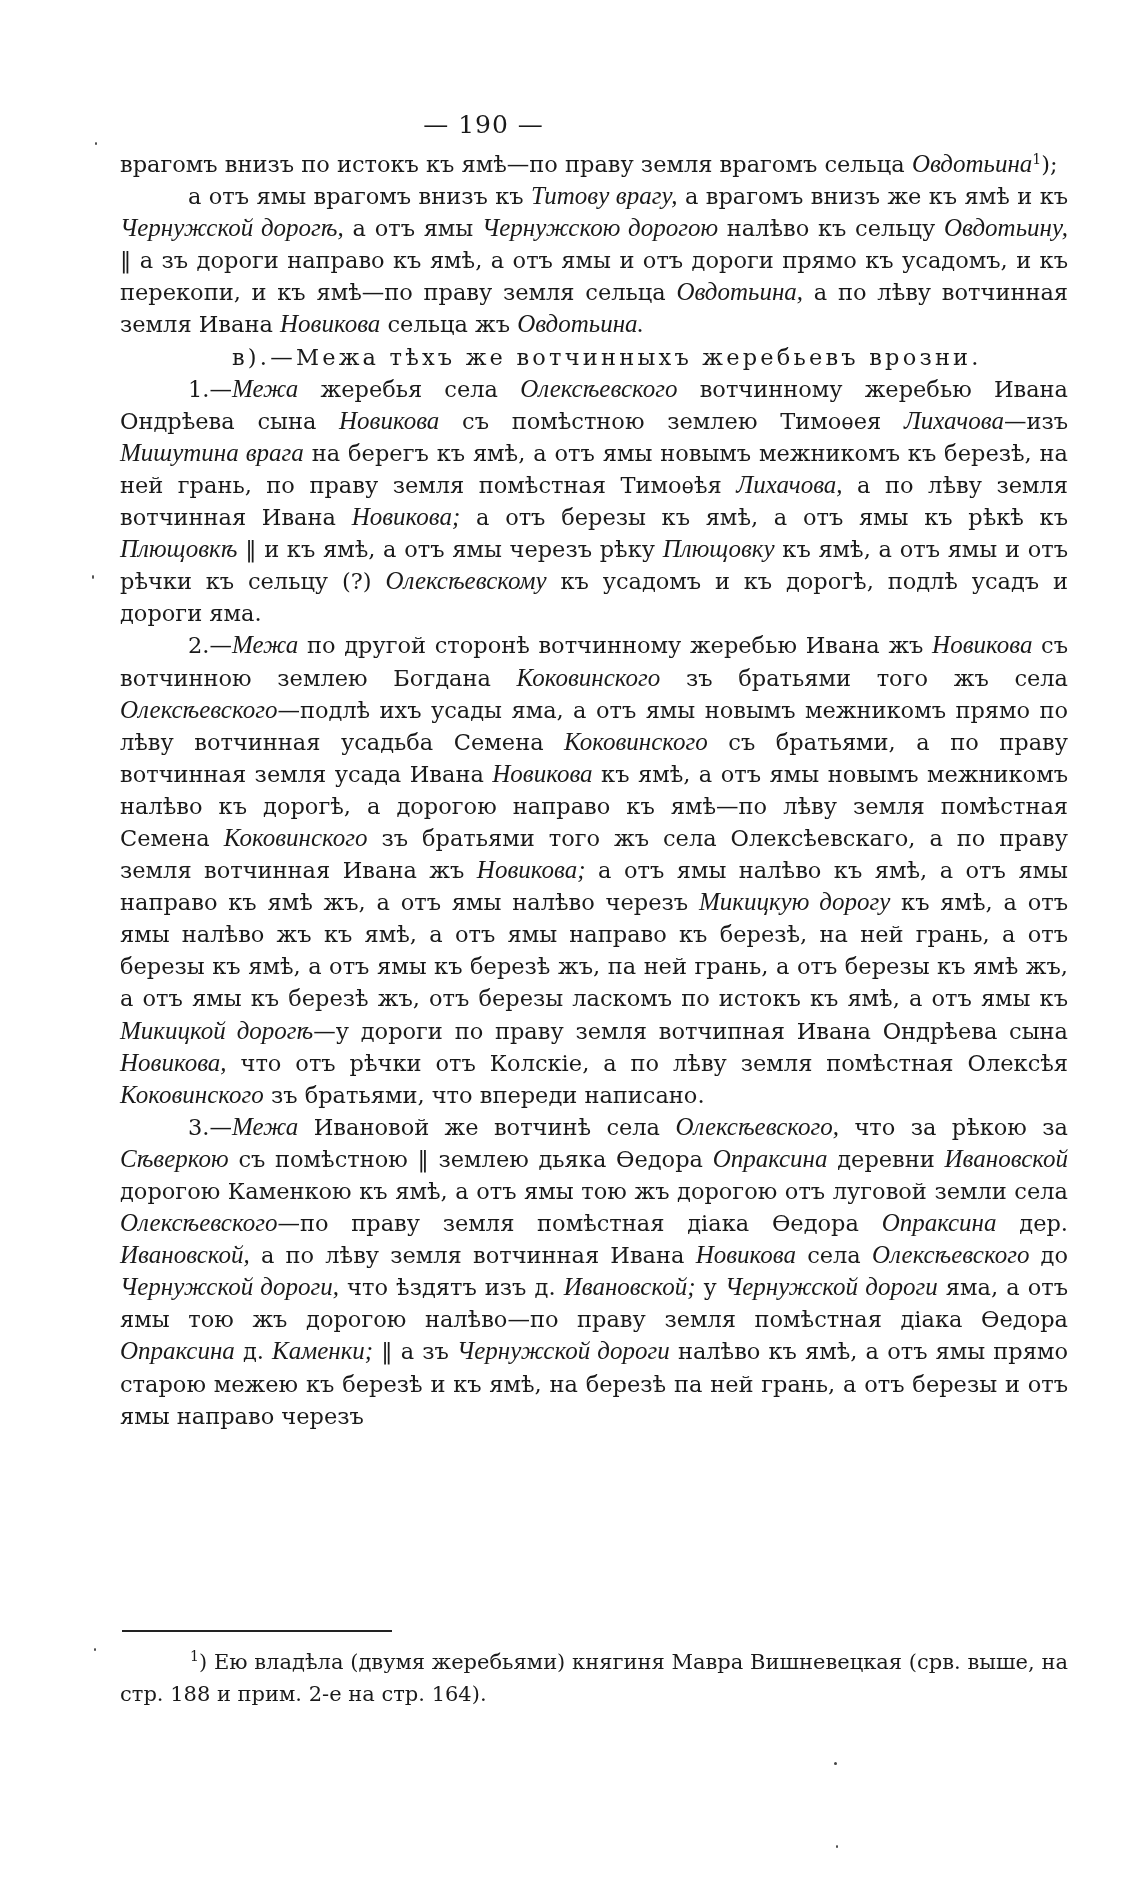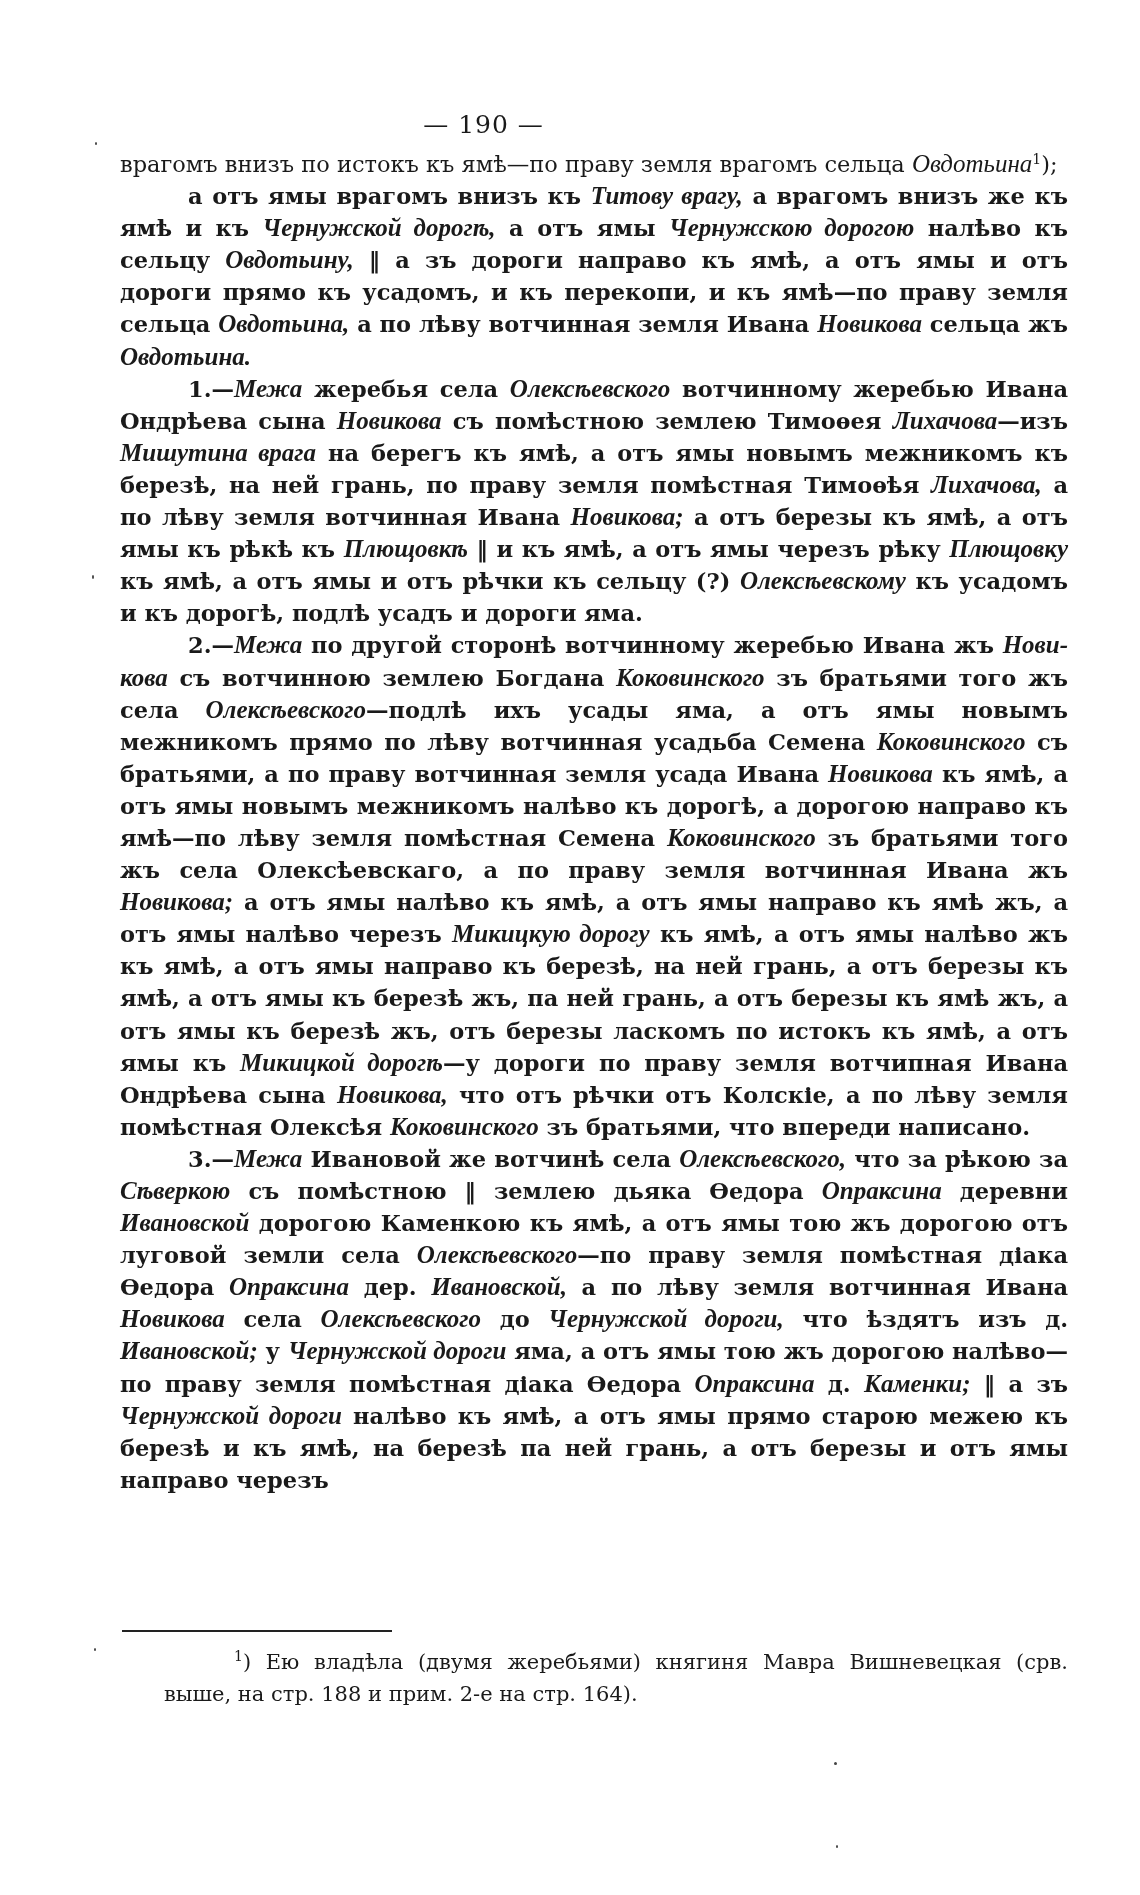--- a/index.html
+++ b/index.html
@@ -3,38 +3,39 @@
 <meta charset="utf-8">
 <style>
   html, body { margin: 0; padding: 0; background: #ffffff; }
   body { width: 1140px; height: 1895px; position: relative; overflow: hidden;
          font-family: "DejaVu Serif", "Liberation Serif", serif; color: #1a1a1a; }
   .page-number { position: absolute; top: 110px; left: 0; width: 967px; text-align: center;
          font-size: 25px; letter-spacing: 1px; }
   .body-text { position: absolute; top: 148px; left: 120px; width: 948px;
          font-size: 22.5px; line-height: 32.1px; text-align: justify; }
   .para { margin: 0; text-indent: 0; }
-  .para.indent { text-indent: 68px; font-weight: bold; }
+  .para.indent { text-indent: 68px; }
   .para.heading { text-indent: 112px; letter-spacing: 3.2px; text-align: left; }
   .seg-italic { font-style: italic; font-family: "Liberation Serif", serif; font-size: 25px; }
   .fn-ref { font-size: 14px; vertical-align: super; line-height: 0; }
   .footnote-rule { position: absolute; top: 1630px; left: 122px; width: 270px; height: 2px; background: #222; }
   .footnote { position: absolute; top: 1646px; left: 120px; width: 948px;
          font-size: 21px; line-height: 32px; text-align: justify; }
-  .footnote .para { text-indent: 70px; margin-left: 44px; }
+  .footnote .para { text-indent: 70px; }
   .speck { position: absolute; background: #444; border-radius: 50%; }
 </style>
 </head>
 <body>
 
 <div class="page-number">— 190 —</div>
 
 <div class="body-text" id="body-text">
     <p class="para "><span>врагомъ внизъ по истокъ къ ямѣ—по праву земля врагомъ сельца </span><span class="seg-italic">Ов­дотьина</span><span class="fn-ref">1</span><span>);</span></p>
     <p class="para indent"><span>а отъ ямы врагомъ внизъ къ </span><span class="seg-italic">Титову врагу,</span><span> а врагомъ внизъ же къ ямѣ и къ </span><span class="seg-italic">Чернужской дорогѣ,</span><span> а отъ ямы </span><span class="seg-italic">Чернужскою дорогою</span><span> налѣво къ сельцу </span><span class="seg-italic">Овдотьину,</span><span> ‖ а зъ дороги направо къ ямѣ, а отъ ямы и отъ дороги прямо къ усадомъ, и къ перекопи, и къ ямѣ—по праву земля сельца </span><span class="seg-italic">Ов­дотьина,</span><span> а по лѣву вотчинная земля Ивана </span><span class="seg-italic">Новикова</span><span> сельца жъ </span><span class="seg-italic">Овдотьина.</span></p>
+    <p class="para heading"><span>в).—Межа тѣхъ же вотчинныхъ жеребьевъ врозни.</span></p>
     <p class="para indent"><span>1.—</span><span class="seg-italic">Межа</span><span> жеребья села </span><span class="seg-italic">Олексѣевского</span><span> вотчинному жеребью Ивана Ондрѣева сына </span><span class="seg-italic">Новикова</span><span> съ помѣстною землею Тимоѳея </span><span class="seg-italic">Лихачова</span><span>—изъ </span><span class="seg-italic">Мишутина врага</span><span> на берегъ къ ямѣ, а отъ ямы новымъ межникомъ къ березѣ, на ней грань, по праву земля помѣстная Тимоѳѣя </span><span class="seg-italic">Лихачова,</span><span> а по лѣву земля вотчинная Ивана </span><span class="seg-italic">Новикова;</span><span> а отъ березы къ ямѣ, а отъ ямы къ рѣкѣ къ </span><span class="seg-italic">Плющовкѣ</span><span> ‖ и къ ямѣ, а отъ ямы черезъ рѣку </span><span class="seg-italic">Плющовку</span><span> къ ямѣ, а отъ ямы и отъ рѣчки къ сельцу (?) </span><span class="seg-italic">Олексѣевскому</span><span> къ усадомъ и къ дорогѣ, подлѣ усадъ и дороги яма.</span></p>
     <p class="para indent"><span>2.—</span><span class="seg-italic">Межа</span><span> по другой сторонѣ вотчинному жеребью Ивана жъ </span><span class="seg-italic">Нови­кова</span><span> съ вотчинною землею Богдана </span><span class="seg-italic">Коковинского</span><span> зъ братьями того жъ села </span><span class="seg-italic">Олексѣевского</span><span>—подлѣ ихъ усады яма, а отъ ямы новымъ межникомъ прямо по лѣву вотчинная усадьба Семена </span><span class="seg-italic">Коковинского</span><span> съ братьями, а по праву вотчинная земля усада Ивана </span><span class="seg-italic">Новикова</span><span> къ ямѣ, а отъ ямы новымъ меж­никомъ налѣво къ дорогѣ, а дорогою направо къ ямѣ—по лѣву земля по­мѣстная Семена </span><span class="seg-italic">Коковинского</span><span> зъ братьями того жъ села Олексѣевскаго, а по праву земля вотчинная Ивана жъ </span><span class="seg-italic">Новикова;</span><span> а отъ ямы налѣво къ ямѣ, а отъ ямы направо къ ямѣ жъ, а отъ ямы налѣво черезъ </span><span class="seg-italic">Микицкую дорогу</span><span> къ ямѣ, а отъ ямы налѣво жъ къ ямѣ, а отъ ямы направо къ березѣ, на ней грань, а отъ березы къ ямѣ, а отъ ямы къ березѣ жъ, па ней грань, а отъ березы къ ямѣ жъ, а отъ ямы къ березѣ жъ, отъ березы ласкомъ по истокъ къ ямѣ, а отъ ямы къ </span><span class="seg-italic">Микицкой дорогѣ</span><span>—у дороги по праву земля вотчипная Ивана Ондрѣева сына </span><span class="seg-italic">Новикова,</span><span> что отъ рѣчки отъ Колскіе, а по лѣву земля помѣстная Олексѣя </span><span class="seg-italic">Коковинского</span><span> зъ братьями, что впереди написано.</span></p>
     <p class="para indent"><span>3.—</span><span class="seg-italic">Межа</span><span> Ивановой же вотчинѣ села </span><span class="seg-italic">Олексѣевского,</span><span> что за рѣкою за </span><span class="seg-italic">Сѣверкою</span><span> съ помѣстною ‖ землею дьяка Ѳедора </span><span class="seg-italic">Опраксина</span><span> деревни </span><span class="seg-italic">Ивановской</span><span> дорогою Каменкою къ ямѣ, а отъ ямы тою жъ дорогою отъ луговой земли села </span><span class="seg-italic">Олексѣевского</span><span>—по праву земля помѣстная діака Ѳедора </span><span class="seg-italic">Опраксина</span><span> дер. </span><span class="seg-italic">Ивановской,</span><span> а по лѣву земля вотчинная Ивана </span><span class="seg-italic">Новикова</span><span> села </span><span class="seg-italic">Олексѣевского</span><span> до </span><span class="seg-italic">Чернужской дороги,</span><span> что ѣздятъ изъ д. </span><span class="seg-italic">Ивановской;</span><span> у </span><span class="seg-italic">Чернужской дороги</span><span> яма, а отъ ямы тою жъ дорогою налѣво—по праву земля помѣстная діака Ѳедора </span><span class="seg-italic">Опраксина</span><span> д. </span><span class="seg-italic">Каменки;</span><span> ‖ а зъ </span><span class="seg-italic">Чернужской дороги</span><span> налѣво къ ямѣ, а отъ ямы прямо старою межею къ березѣ и къ ямѣ, на березѣ па ней грань, а отъ березы и отъ ямы направо черезъ</span></p>
   </div>
 
 <div class="footnote-rule"></div>
 
 <div class="footnote">
   <p class="para"><span class="fn-ref">1</span><span>) Ею владѣла (двумя жеребьями) княгиня Мавра Вишневецкая (срв. выше, на стр. 188 и прим. 2-е на стр. 164).</span></p>
 </div>

